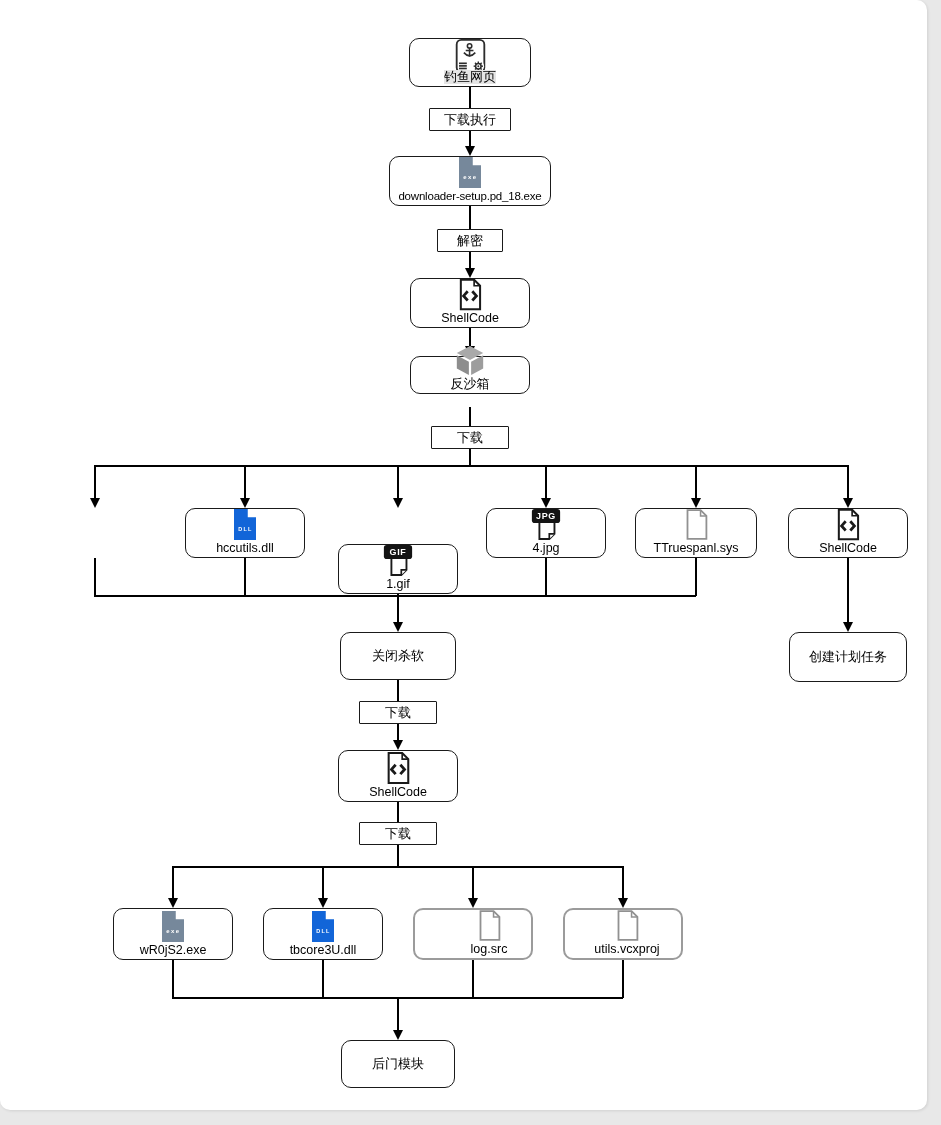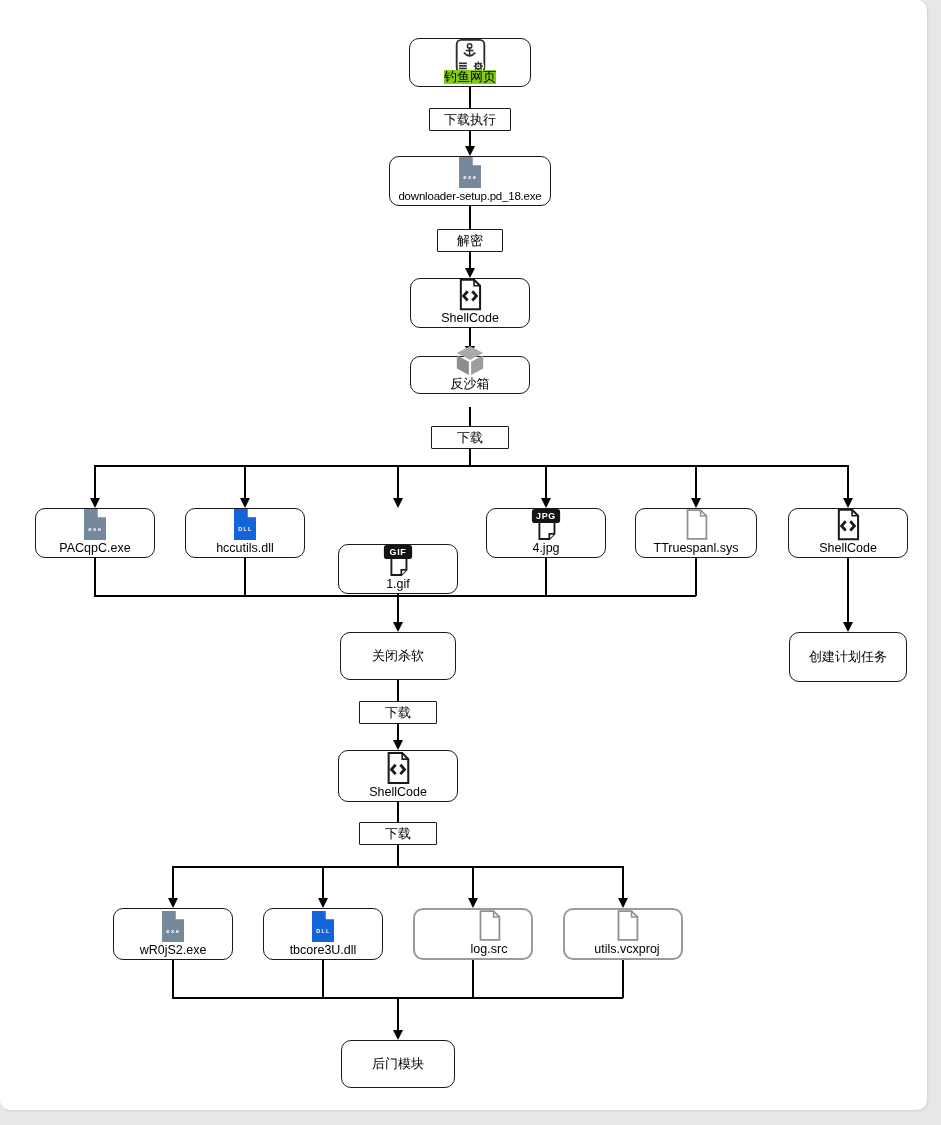--- a/index.html
+++ b/index.html
@@ -148,21 +148,21 @@
             <line x1="27.5" y1="33.6" x2="27.5" y2="35.6"></line>
             <line x1="25.31" y1="32.69" x2="23.89" y2="34.11"></line>
             <line x1="24.4" y1="30.5" x2="22.4" y2="30.5"></line>
             <line x1="25.31" y1="28.31" x2="23.89" y2="26.89"></line>
             <line x1="27.5" y1="27.4" x2="27.5" y2="25.4"></line>
             <line x1="29.69" y1="28.31" x2="31.11" y2="26.89"></line>
           </g>
           <circle cx="27.5" cy="30.5" r="1.1" fill="#2d2d2d"></circle>
         </svg>
       </div>
-      <div class="lbl lbl--cn" style="background:#84cc16;position:relative;font-family:Liberation Serif, serif;">钓鱼网页</div>
+      <div class="lbl lbl--cn" style="background:#e5e5e5;position:relative;font-family:Liberation Serif, serif;">钓鱼网页</div>
     </div>
 
     <div class="node" style="left:389px;top:156px;width:162px;height:50px;">
       <div class="icon-wrap">
         <svg width="26" height="33" viewBox="0 0 28 36">
           <path d="M2 1 H17 V10 H26 V35 H2 Z" fill="#76889B"></path>
           <text x="14.5" y="25" text-anchor="middle" font-size="6.5" font-weight="bold" letter-spacing="1.6" fill="#ffffff">exe</text>
         </svg>
       </div>
       <div class="lbl lbl--tight">downloader-setup.pd_18.exe</div>
@@ -183,29 +183,20 @@
       <div class="icon-wrap">
         <svg width="34" height="32" viewBox="0 0 34 34">
           <polygon points="17,1 31,8.5 17,16 3,8.5" fill="#a9a9a9"></polygon>
           <polygon points="3,11 15.8,17.8 15.8,32 3,25" fill="#8d8d8d"></polygon>
           <polygon points="31,11 18.2,17.8 18.2,32 31,25" fill="#9d9d9d"></polygon>
         </svg>
       </div>
       <div class="lbl lbl--cn">反沙箱</div>
     </div>
 
-    <div class="node" style="left:35px;top:508px;width:120px;height:50px;">
-      <div class="icon-wrap">
-        <svg width="26" height="33" viewBox="0 0 28 36">
-          <path d="M2 1 H17 V10 H26 V35 H2 Z" fill="#76889B"></path>
-          <text x="14.5" y="25" text-anchor="middle" font-size="6.5" font-weight="bold" letter-spacing="1.6" fill="#ffffff">exe</text>
-        </svg>
-      </div>
-      <div class="lbl">PACqpC.exe</div>
-    </div>
 
     <div class="node" style="left:185px;top:508px;width:120px;height:50px;">
       <div class="icon-wrap">
         <svg width="26" height="33" viewBox="0 0 28 36">
           <path d="M2 1 H17 V10 H26 V35 H2 Z" fill="#1265D8"></path>
           <text x="14.5" y="25" text-anchor="middle" font-size="6" font-weight="bold" letter-spacing="1.4" fill="#ffffff">DLL</text>
         </svg>
       </div>
       <div class="lbl">hccutils.dll</div>
     </div>

